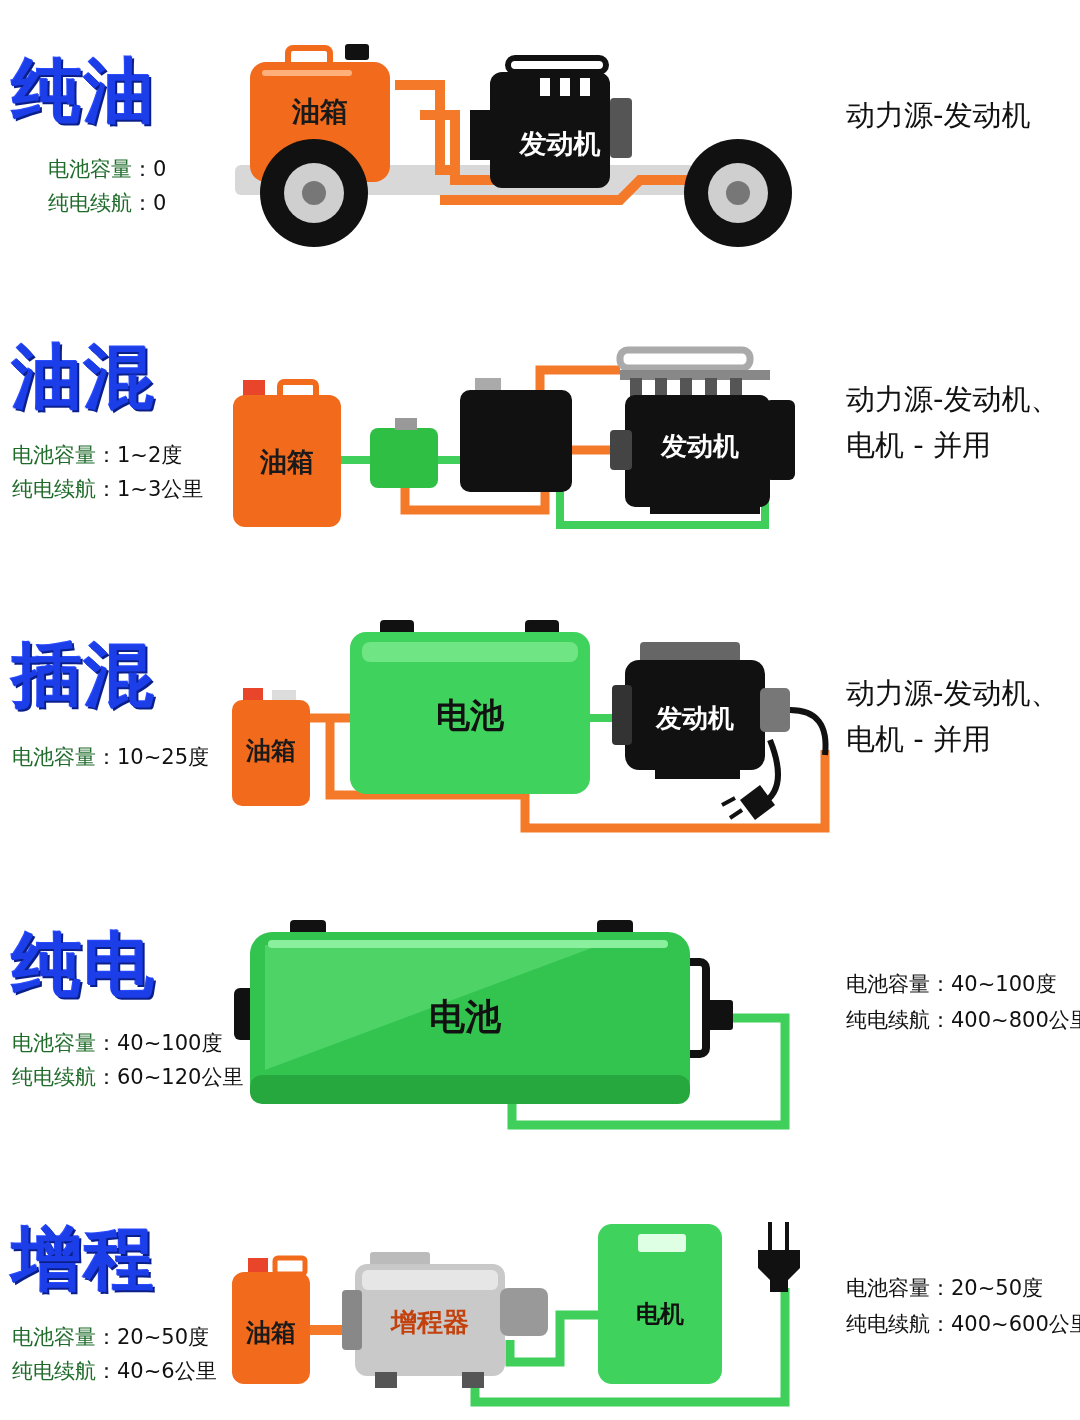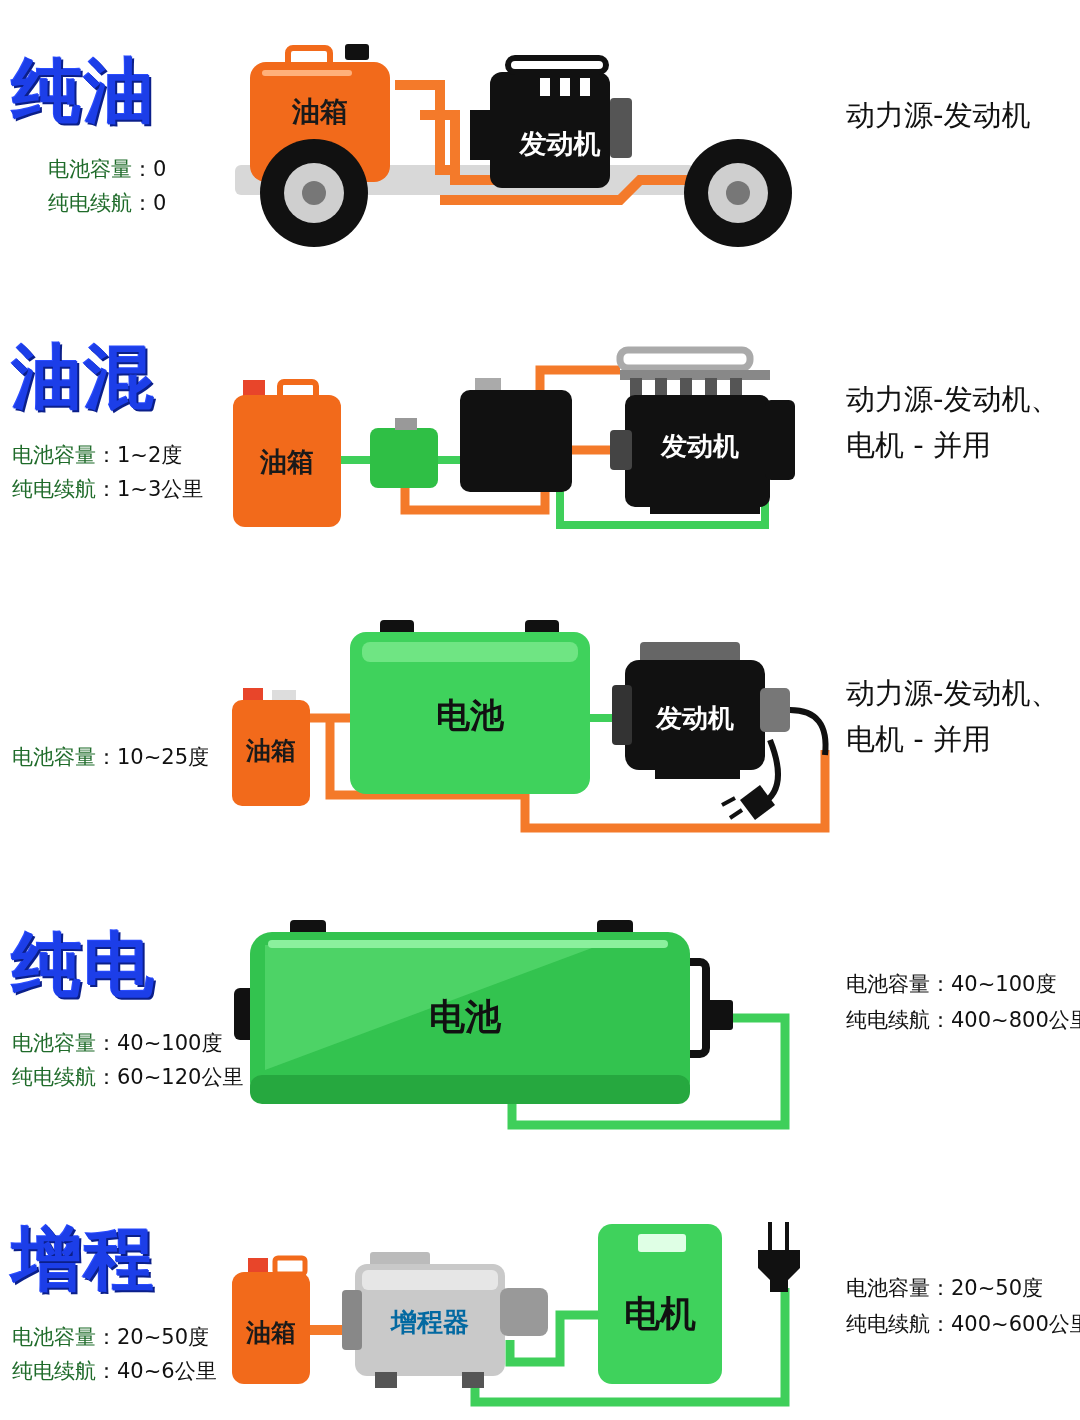--- a/index.html
+++ b/index.html
@@ -86,20 +86,21 @@
   </svg>
   <div class="lbl" style="left:233px;top:140px;width:108px;height:44px;font-size:27px;color:#1a1a1a;">油箱</div>
   <div class="lbl" style="left:635px;top:124px;width:130px;height:44px;font-size:26px;color:#fff;">发动机</div>
   <div class="right" style="top:76px;">
     <div>动力源-发动机、</div>
     <div>电机 - 并用</div>
   </div>
 </div>
 
 <div class="section" style="top:600px;height:300px;">
+  <div class="title" style="top:40px;">插混</div>
   <div class="spec" style="top:132px;margin-top:8px;">
     <div><span class="k">电池容量</span><span>：10~25度</span></div>
   </div>
   <svg width="1080" height="300">
     <path d="M305 118 H355" stroke="#f47a2a" stroke-width="9" fill="none"></path>
     <path d="M330 118 V195 H525" stroke="#f47a2a" stroke-width="9" fill="none"></path>
     <path d="M525 185 V228 H825 V150" stroke="#f47a2a" stroke-width="9" fill="none"></path>
     <path d="M585 118 H620" stroke="#3fcf5a" stroke-width="8" fill="none"></path>
     <path d="M790 110 Q830 110 825 155" stroke="#111" stroke-width="6" fill="none"></path>
     <path d="M770 140 Q790 190 760 205" stroke="#111" stroke-width="6" fill="none"></path>
@@ -173,19 +174,19 @@
     <rect x="500" y="88" width="48" height="48" rx="8" fill="#999"></rect>
     <rect x="375" y="172" width="22" height="16" fill="#555"></rect>
     <rect x="462" y="172" width="22" height="16" fill="#555"></rect>
     <rect x="598" y="24" width="124" height="160" rx="14" fill="#3fd25c"></rect>
     <rect x="638" y="34" width="48" height="18" rx="3" fill="#dfffe5"></rect>
     <rect x="768" y="22" width="4" height="28" fill="#111"></rect>
     <rect x="785" y="22" width="4" height="28" fill="#111"></rect>
     <path d="M758 50 H800 V68 L788 80 V92 H770 V80 L758 68 Z" fill="#111"></path>
   </svg>
   <div class="lbl" style="left:232px;top:112px;width:78px;height:40px;font-size:25px;color:#1a1a1a;">油箱</div>
-  <div class="lbl" style="left:360px;top:100px;width:140px;height:44px;font-size:26px;color:#0369a1;">增程器</div>
-  <div class="lbl" style="left:598px;top:92px;width:124px;height:44px;font-size:36px;color:#111;">电机</div>
+  <div class="lbl" style="left:360px;top:100px;width:140px;height:44px;font-size:26px;color:#c2410c;">增程器</div>
+  <div class="lbl" style="left:598px;top:92px;width:124px;height:44px;font-size:24px;color:#111;">电机</div>
   <div class="right-small" style="top:70px;">
     <div>电池容量：20~50度</div>
     <div>纯电续航：400~600公里</div>
   </div>
 </div>
 
 </body></html>

